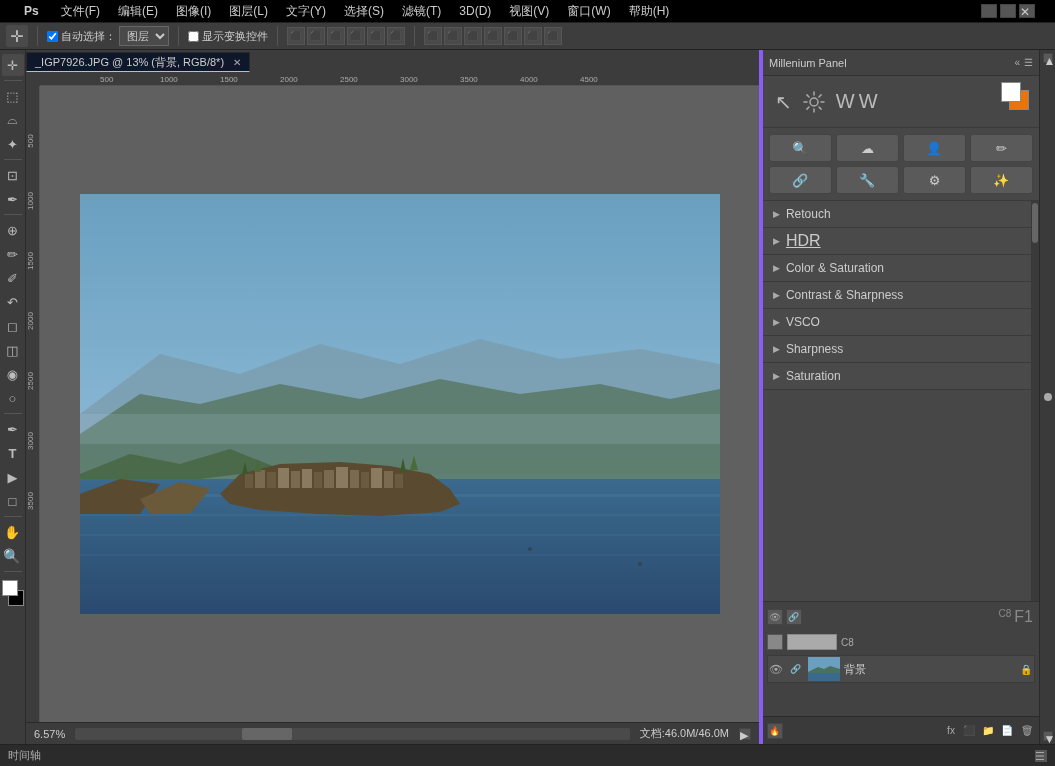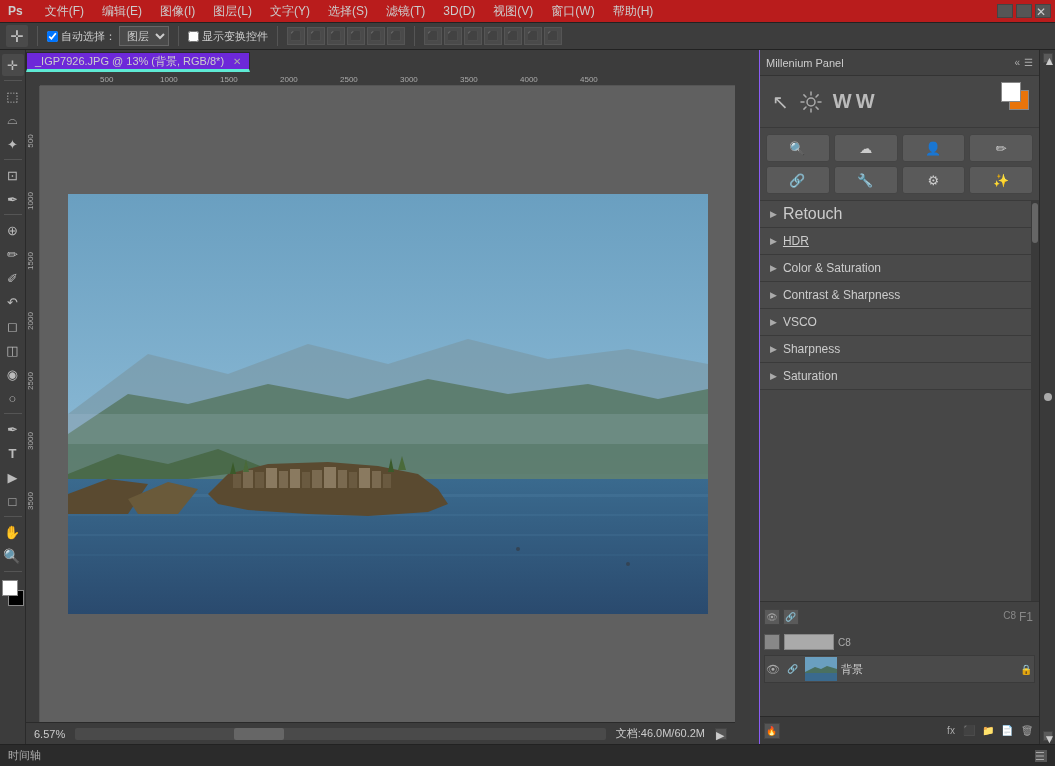--- a/index.html
+++ b/index.html
@@ -1,19 +1,19 @@
 <!DOCTYPE html>
 <html><head>
   <meta charset="utf-8">
   <style>
     * { margin: 0; padding: 0; box-sizing: border-box; }
     body { width: 1055px; height: 766px; background: #3c3c3c; font-family: Arial, sans-serif; font-size: 12px; color: #ccc; overflow: hidden; display: flex; flex-direction: column; }
 
     
-    .menu-bar { height: 22px; background: #b91c1c; display: flex; align-items: center; padding: 0 4px; gap: 10px; flex-shrink: 0; }
+    .menu-bar { height: 22px; background: #000000; display: flex; align-items: center; padding: 0 20px; gap: 10px; flex-shrink: 0; }
     .menu-bar span { font-size: 12px; color: #ccc; cursor: pointer; padding: 2px 4px; }
     .ps-logo { color: #4a9cd6; font-weight: bold; font-size: 14px; margin-right: 4px; }
 
     
     .options-bar { height: 28px; background: #3d3d3d; display: flex; align-items: center; padding: 0 6px; gap: 6px; flex-shrink: 0; border-top: 1px solid #222; border-bottom: 1px solid #222; }
     .options-bar .opt-item { font-size: 11px; color: #ccc; display: flex; align-items: center; gap: 3px; }
     .options-bar input[type=checkbox] { width: 11px; height: 11px; }
     .opt-dropdown { background: #4a4a4a; border: 1px solid #666; color: #ccc; font-size: 11px; padding: 1px 3px; height: 20px; }
     .opt-separator { width: 1px; height: 20px; background: #555; margin: 0 3px; }
     .align-icons { display: flex; gap: 2px; }
@@ -27,21 +27,21 @@
     .tool-btn { width: 22px; height: 22px; display: flex; align-items: center; justify-content: center; cursor: pointer; border-radius: 2px; color: #bbb; font-size: 13px; }
     .tool-btn.active { background: #4a4a4a; }
     .tool-sep { width: 18px; height: 1px; background: #555; margin: 2px 0; }
     .fg-color { width: 16px; height: 16px; background: #fff; border: 1px solid #888; position: absolute; top: 0; left: 0; cursor: pointer; }
     .bg-color { width: 16px; height: 16px; background: #000; border: 1px solid #888; position: absolute; bottom: 0; right: 0; cursor: pointer; }
 
     
     .canvas-area { flex: 1; display: flex; flex-direction: column; overflow: hidden; background: #3c3c3c; }
     .tab-bar { height: 22px; background: #3c3c3c; display: flex; align-items: flex-end; padding-left: 0; flex-shrink: 0; }
     .tab { height: 20px; background: #4a4a4a; border: 1px solid #2a2a2a; border-bottom: none; padding: 0 8px; display: flex; align-items: center; gap: 5px; font-size: 11px; color: #ccc; cursor: pointer; }
-    .tab.active { background: #6d28d9; border-bottom: 3px solid #5eead4; }
+    .tab.active { background: #0f172a; border-bottom: 1px solid #5eead4; }
     .tab-close { font-size: 10px; color: #aaa; cursor: pointer; margin-left: 4px; }
 
     .ruler-corner { width: 14px; height: 14px; background: #3c3c3c; flex-shrink: 0; }
     .rulers-row { display: flex; flex-shrink: 0; }
     .ruler-h { height: 14px; background: #3c3c3c; flex: 1; border-bottom: 1px solid #555; overflow: hidden; position: relative; }
     .ruler-v-cont { width: 14px; background: #3c3c3c; border-right: 1px solid #555; flex-shrink: 0; overflow: hidden; position: relative; }
     .canvas-scroll { flex: 1; overflow: hidden; background: #606060; display: flex; align-items: center; justify-content: center; }
 
     .canvas-bottom { height: 22px; background: #3c3c3c; border-top: 1px solid #2a2a2a; display: flex; align-items: center; padding: 0 8px; gap: 10px; font-size: 11px; flex-shrink: 0; }
 
@@ -252,42 +252,42 @@
             </svg>
           </div>
         </div>
       </div>
 
       <div class="canvas-bottom">
         <span>6.57%</span>
         <div style="flex:1;height:12px;background:#4a4a4a;position:relative;border-radius:2px;">
           <div style="width:50px;height:12px;background:#666;border-radius:2px;position:absolute;left:30%;"></div>
         </div>
-        <span>文档:46.0M/60.2M</span>
+        <span>文档:46.0M/46.0M</span>
         <div style="width:12px;height:12px;background:#555;border:1px solid #444;">▶</div>
       </div>
     </div>
 
-    <div style="display:flex;flex-direction:column;width:280px;background:#474747;border-left:1px solid #8b5cf6;flex-shrink:0;position:relative;margin-left:24px;">
+    <div style="display:flex;flex-direction:column;width:280px;background:#474747;border-left:4px solid #8b5cf6;flex-shrink:0;position:relative;">
 
       <div style="height:26px;background:#424242;display:flex;align-items:center;justify-content:space-between;padding:0 6px;border-bottom:1px solid #333;flex-shrink:0;">
         <span style="font-size:11px;color:#ccc;">Millenium Panel</span>
         <div style="display:flex;gap:4px;align-items:center;">
           <span style="font-size:10px;color:#aaa;cursor:pointer;">«</span>
           <span style="font-size:10px;color:#aaa;cursor:pointer;">☰</span>
         </div>
       </div>
 
       <div style="height:52px;background:#474747;display:flex;align-items:center;padding:0 12px;gap:10px;border-bottom:1px solid #3a3a3a;flex-shrink:0;position:relative;">
         <span style="font-size:20px;color:#bbb;">↖</span>
         <svg width="24" height="24" viewBox="0 0 24 24">
           <circle cx="12" cy="12" r="4" fill="none" stroke="#aaa" stroke-width="1.5"></circle>
           <path d="M12 2v3M12 19v3M2 12h3M19 12h3M4.9 4.9l2.1 2.1M17 17l2.1 2.1M4.9 19.1l2.1-2.1M17 7l2.1-2.1" stroke="#aaa" stroke-width="1.5" stroke-linecap="round"></path>
         </svg>
-        <span style="font-size:20px;color:#bbb;font-weight:bold;letter-spacing:4px;">WW</span>
+        <span style="font-size:20px;color:#bbb;font-weight:normal;letter-spacing:4px;">WW</span>
 
         <div style="position:absolute;top:6px;right:8px;">
           <div style="position:relative;width:30px;height:30px;">
             <div style="width:20px;height:20px;background:#fff;border:1px solid #888;position:absolute;top:0;left:0;z-index:2;"></div>
             <div style="width:20px;height:20px;background:#e8740a;border:1px solid #888;position:absolute;top:8px;left:8px;z-index:1;"></div>
           </div>
         </div>
       </div>
 
       <div style="padding:6px;display:flex;flex-direction:column;gap:4px;flex-shrink:0;border-bottom:1px solid #3a3a3a;">
@@ -304,28 +304,28 @@
           <button style="flex:1;height:28px;background:#5a5a5a;border:1px solid #444;border-radius:3px;color:#ccc;cursor:pointer;font-size:13px;">✨</button>
         </div>
       </div>
 
       <div style="flex:1;display:flex;overflow:hidden;">
         <div style="flex:1;overflow-y:auto;">
 
           <div style="border-bottom:1px solid #3a3a3a;">
             <div style="height:26px;display:flex;align-items:center;padding:0 10px;gap:6px;cursor:pointer;background:#4a4a4a;">
               <span style="font-size:9px;color:#aaa;">▶</span>
-              <span style="font-size:16px;color:#ccc;">Retouch</span>
-            </div>
-          </div>
-
-          <div style="border-bottom:1px solid #3a3a3a;">
-            <div style="height:26px;display:flex;align-items:center;padding:0 10px;gap:6px;cursor:pointer;background:#4a4a4a;">
-              <span style="font-size:9px;color:#aaa;">▶</span>
-              <span style="font-size:12px;color:#ccc;text-decoration:underline;">HDR</span>
+              <span style="font-size:12px;color:#ccc;">Retouch</span>
+            </div>
+          </div>
+
+          <div style="border-bottom:1px solid #3a3a3a;">
+            <div style="height:26px;display:flex;align-items:center;padding:0 10px;gap:6px;cursor:pointer;background:#4a4a4a;">
+              <span style="font-size:9px;color:#aaa;">▶</span>
+              <span style="font-size:16px;color:#ccc;text-decoration:underline;">HDR</span>
             </div>
           </div>
 
           <div style="border-bottom:1px solid #3a3a3a;">
             <div style="height:26px;display:flex;align-items:center;padding:0 10px;gap:6px;cursor:pointer;background:#4a4a4a;">
               <span style="font-size:9px;color:#aaa;">▶</span>
               <span style="font-size:12px;color:#ccc;">Color &amp; Saturation</span>
             </div>
           </div>
 
@@ -366,21 +366,21 @@
 
       <div style="height:115px;background:#424242;border-top:1px solid #333;flex-shrink:0;padding:4px;">
 
         <div style="display:flex;align-items:center;justify-content:space-between;height:22px;margin-bottom:3px;">
           <div style="display:flex;gap:3px;">
             <div style="width:16px;height:16px;background:#5a5a5a;border:1px solid #444;display:flex;align-items:center;justify-content:center;font-size:9px;color:#aaa;cursor:pointer;">👁</div>
             <div style="width:16px;height:16px;background:#5a5a5a;border:1px solid #444;display:flex;align-items:center;justify-content:center;font-size:9px;color:#aaa;cursor:pointer;">🔗</div>
           </div>
           <div style="display:flex;gap:3px;margin-right:2px;">
             <span style="font-size:10px;color:#888;cursor:pointer;">C8</span>
-            <span style="font-size:12px;color:#888;cursor:pointer;">F1</span>
+            <span style="font-size:16px;color:#888;cursor:pointer;">F1</span>
           </div>
         </div>
 
         <div style="display:flex;align-items:center;gap:4px;height:22px;margin-bottom:2px;">
           <div style="width:16px;height:16px;background:#888;border:1px solid #555;display:flex;align-items:center;justify-content:center;font-size:9px;color:#333;"></div>
           <div style="width:50px;height:16px;background:#aaa;border:1px solid #888;"></div>
           <span style="font-size:10px;color:#aaa;">C8</span>
         </div>
 
         <div style="display:flex;align-items:center;gap:4px;height:28px;background:#4a4a4a;border:1px solid #3a3a3a;">

